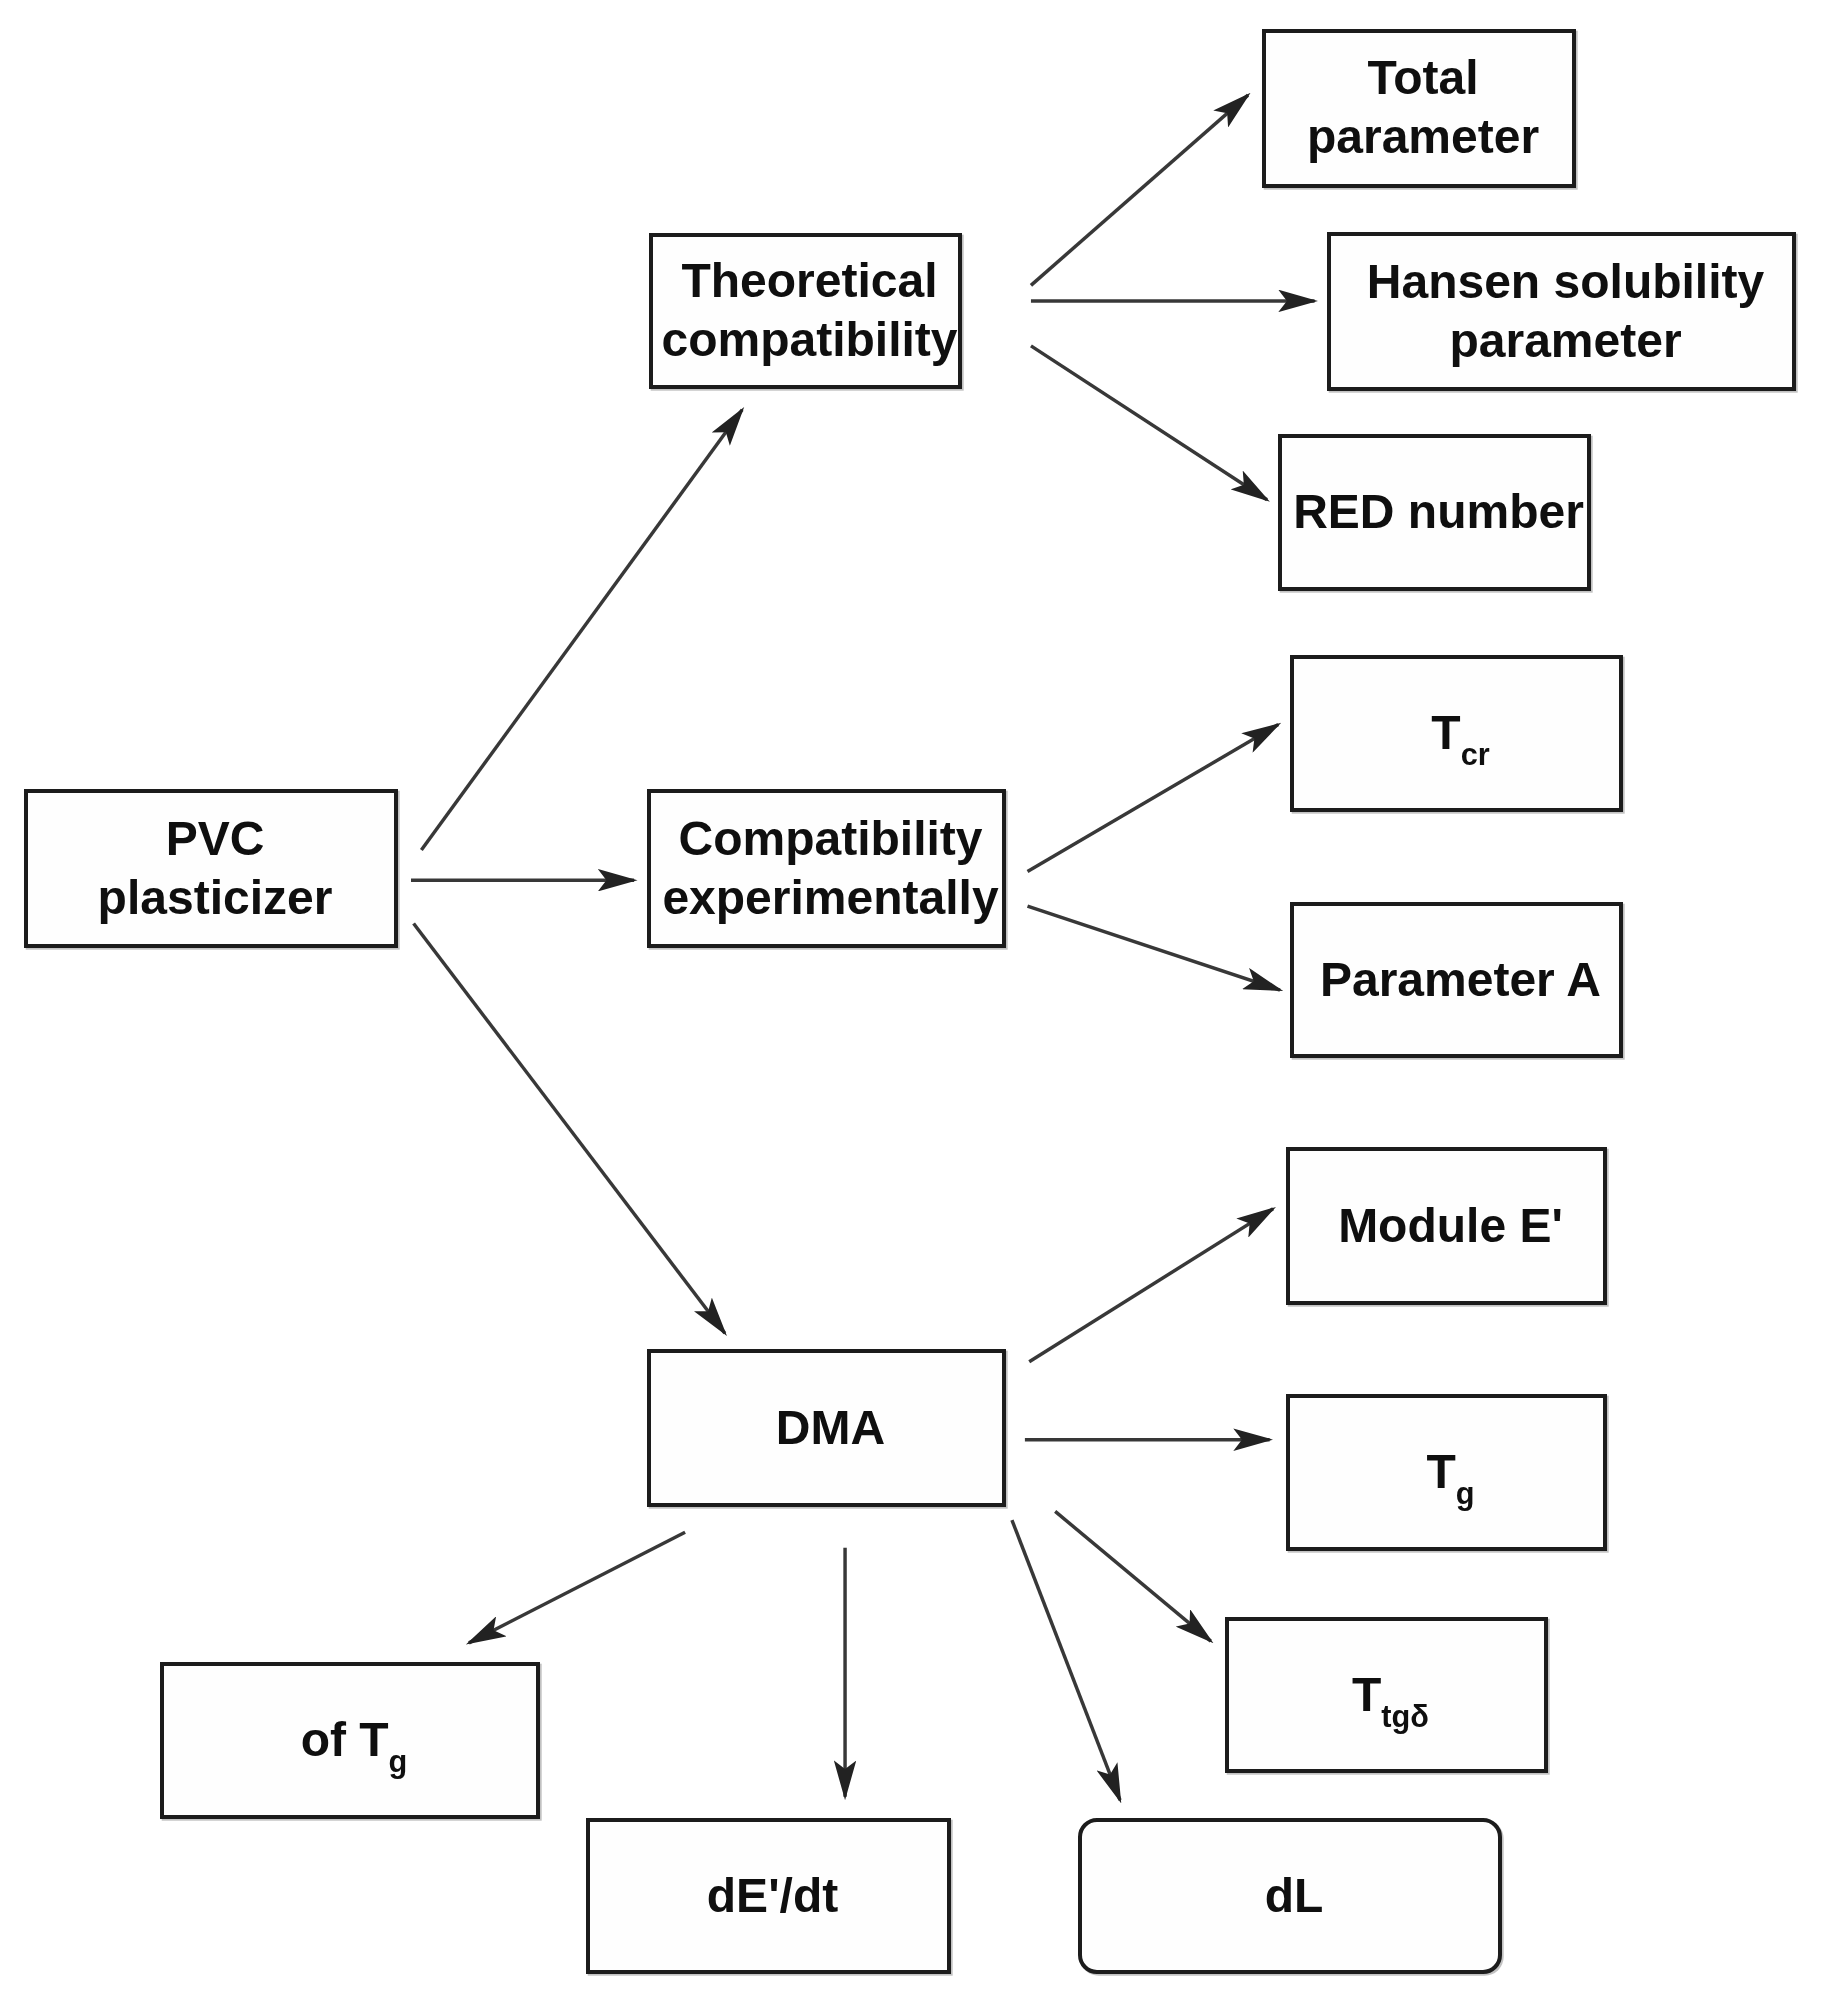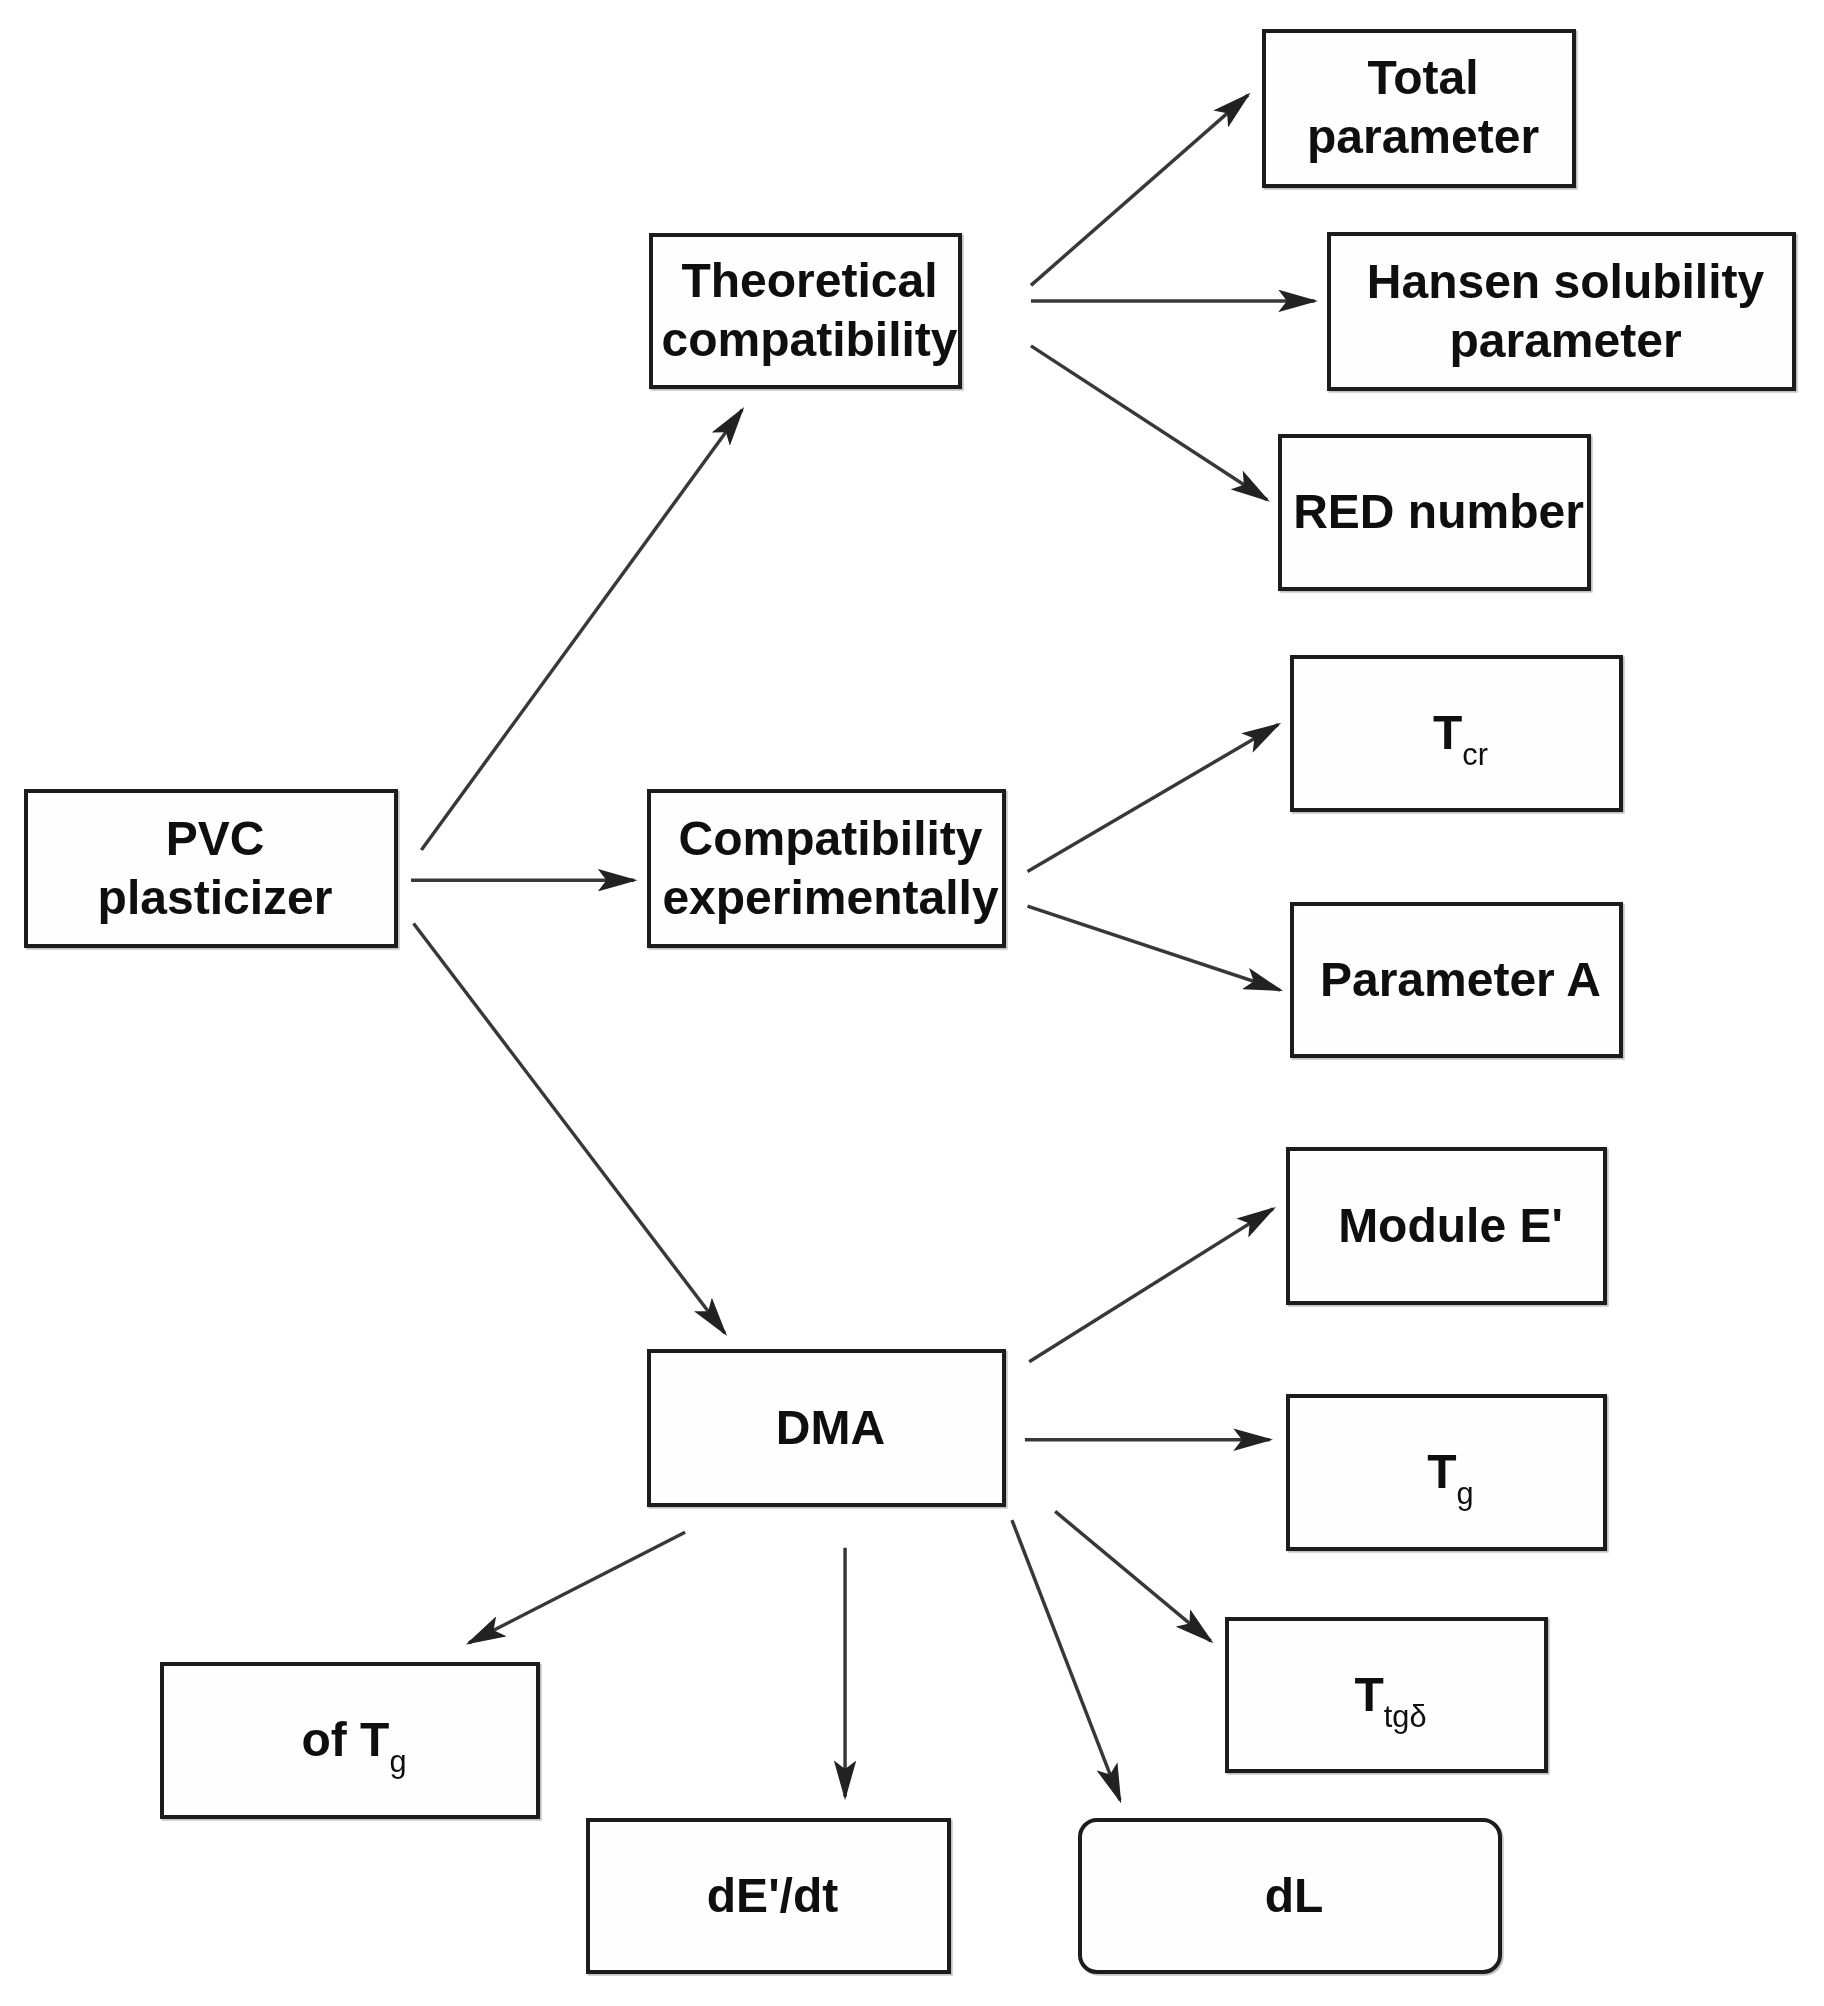--- a/index.html
+++ b/index.html
@@ -38,21 +38,21 @@
     line-height: 1.22;
     box-shadow: 1.7px 1.7px 0 rgba(120,120,120,0.45);
     padding-left: 8px;
   }
   .node .line {
     display: block;
     white-space: nowrap;
   }
   .node sub {
     font-size: 0.64em;
-    font-weight: normal;
+    font-weight: bold;
     position: relative;
     bottom: -0.18em;
     line-height: 0;
   }
   .arrow-line {
     stroke: #383838;
     stroke-width: 4;
     fill: none;
   }
 </style>

